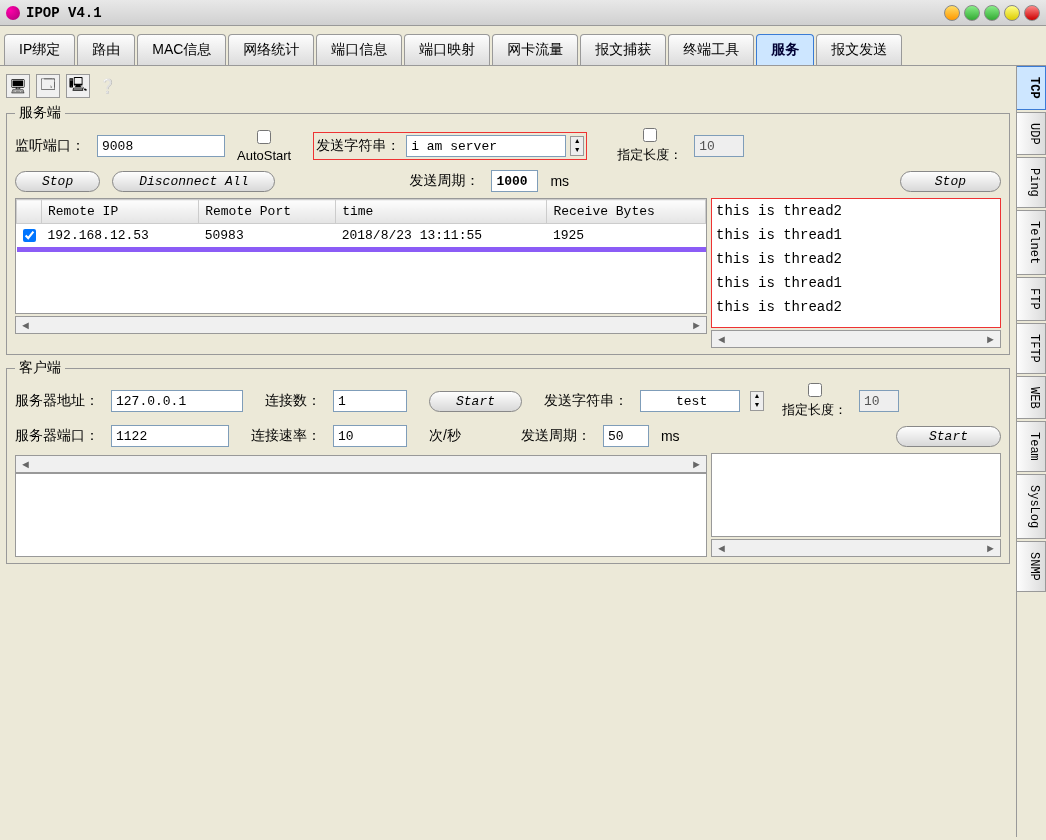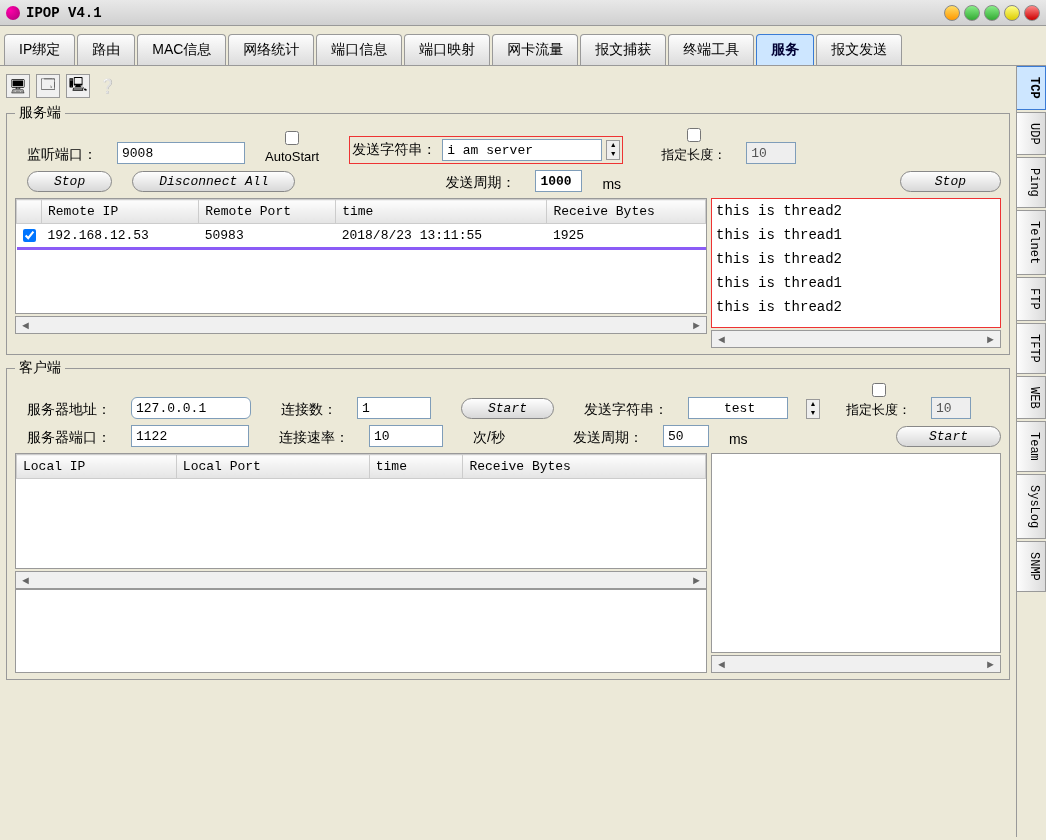--- a/index.html
+++ b/index.html
@@ -24,37 +24,37 @@
 .side-tabs { width: 30px; background: #ece9d8; border-left: 1px solid #999; display: flex; flex-direction: column; }
 .side-tab { writing-mode: vertical-rl; text-orientation: mixed; padding: 10px 4px; border: 1px solid #999; border-left: none; margin-bottom: 2px; background: linear-gradient(to right,#fdfdfd,#dcdcdc); cursor: pointer; text-align: center; font-family: "Courier New", monospace; font-size: 12px; }
 .side-tab.active { background: #cde6ff; border-color: #3a7bd5; font-weight: bold; }
 
 .toolbar { display: flex; align-items: center; gap: 6px; padding: 2px 0 6px 0; }
 .tool-icon { width: 24px; height: 24px; border: 1px solid #999; background: #f0f0f0; display: flex; align-items: center; justify-content: center; font-size: 14px; cursor: pointer; }
 
 fieldset { border: 1px solid #999; padding: 6px 8px; margin-bottom: 4px; background: #ece9d8; }
 legend { padding: 0 4px; font-size: 14px; }
 
-.row { display: flex; align-items: flex-end; gap: 20px; margin-bottom: 6px; flex-wrap: wrap; margin-left: 12px; }
+.row { display: flex; align-items: center; gap: 12px; margin-bottom: 6px; flex-wrap: wrap; }
 .lbl { white-space: nowrap; font-size: 14px; }
 .inp { border: 1px solid #7f9db9; background: #fff; height: 22px; padding: 0 4px; font-family: "Courier New", monospace; font-size: 13px; }
 .btn { border: 1px solid #888; border-radius: 12px; padding: 2px 26px; background: linear-gradient(to bottom,#fefefe,#d8d8d8); cursor: pointer; font-family: "Courier New", monospace; font-size: 13px; white-space: nowrap; font-style: italic; }
 .chk { display: inline-flex; align-items: center; gap: 4px; flex-direction: column; }
 .chk input { width: 14px; height: 14px; }
 
 .red-box { border: 1.5px solid #e33; padding: 2px; }
 
 .panes { display: flex; gap: 4px; }
 .pane-left { flex: 1; min-width: 0; }
 .pane-right { width: 290px; display: flex; flex-direction: column; }
 
 .table-wrap { border: 1px solid #999; background: #fff; height: 116px; overflow: auto; }
 table { width: 100%; border-collapse: collapse; font-family: "Courier New", monospace; font-size: 13px; }
 th { background: linear-gradient(to bottom,#fdfdfd,#e4e4e4); border: 1px solid #ccc; padding: 4px 6px; text-align: left; font-weight: normal; position: sticky; top: 0; }
-td { padding: 4px 6px; border-bottom: 3px solid #8b5cf6; }
+td { padding: 4px 6px; border-bottom: 5px solid #8b5cf6; }
 td.chkcell input { vertical-align: middle; }
 
 .log-box { border: 1px solid #999; background: #fff; height: 80px; padding: 4px; font-family: "Courier New", monospace; font-size: 13px; overflow: auto; white-space: pre-wrap; }
 .recv-box { border: 1.5px solid #e33; background: #fff; flex: 1; padding: 4px; font-family: "Courier New", monospace; font-size: 14px; overflow: auto; height: 194px; }
 .recv-box div { margin-bottom: 8px; }
 .scroll-stub { height: 18px; border: 1px solid #999; background: #f0f0f0; margin-top: 2px; display:flex; justify-content:space-between; align-items:center; padding:0 4px; color:#666; font-size:11px; }
 .spin { width: 14px; display: inline-flex; flex-direction: column; margin-left:-2px; border:1px solid #999; }
 .spin span { height: 9px; font-size: 7px; line-height: 7px; text-align: center; background:#eee; cursor:pointer; }
 
 .client-table-wrap { border: 1px solid #999; background: #fff; height: 116px; overflow: auto; }
@@ -180,21 +180,21 @@
             </div>
         </div>
       </div>
     </fieldset>
 
     <fieldset>
       <legend>客户端</legend>
 
       <div class="row">
         <span class="lbl">服务器地址：</span>
-        <input class="inp" style="width: 120px; border-radius: 6px;" value="127.0.0.1">
+        <input class="inp" style="width: 132px;" value="127.0.0.1">
         <span class="lbl" style="margin-left:10px">连接数：</span>
         <input class="inp" style="width: 74px;" value="1">
         <button class="btn" style="margin-left:10px">Start</button>
         <span class="lbl" style="margin-left:10px">发送字符串：</span>
         <input class="inp" style="width: 100px; padding-left: 35px;" value="test">
         <span class="spin">
             <span>▲</span>
             <span>▼</span>
           </span>
         <label class="chk" style="margin-left:6px">
@@ -212,33 +212,20 @@
         <span class="lbl" style="margin-left:10px">次/秒</span>
         <span class="lbl" style="margin-left:48px">发送周期：</span>
         <input class="inp" style="width: 46px;" value="50">
         <span class="lbl">ms</span>
         <span style="flex:1"></span>
         <button class="btn" style="padding:2px 32px">Start</button>
       </div>
 
       <div class="panes">
         <div class="pane-left">
-          <div class="client-table-wrap">
-            <table>
-              <thead>
-                  <tr id="cli-th">
-                    <th>Local IP</th>
-                    <th>Local Port</th>
-                    <th>time</th>
-                    <th>Receive Bytes</th>
-                  </tr>
-                </thead>
-              <tbody></tbody>
-            </table>
-          </div>
           <div class="scroll-stub">
               <span>◄</span>
               <span>►</span>
             </div>
           <div class="client-log"></div>
         </div>
         <div class="pane-right">
           <div class="client-recv"></div>
           <div class="scroll-stub">
               <span>◄</span>

